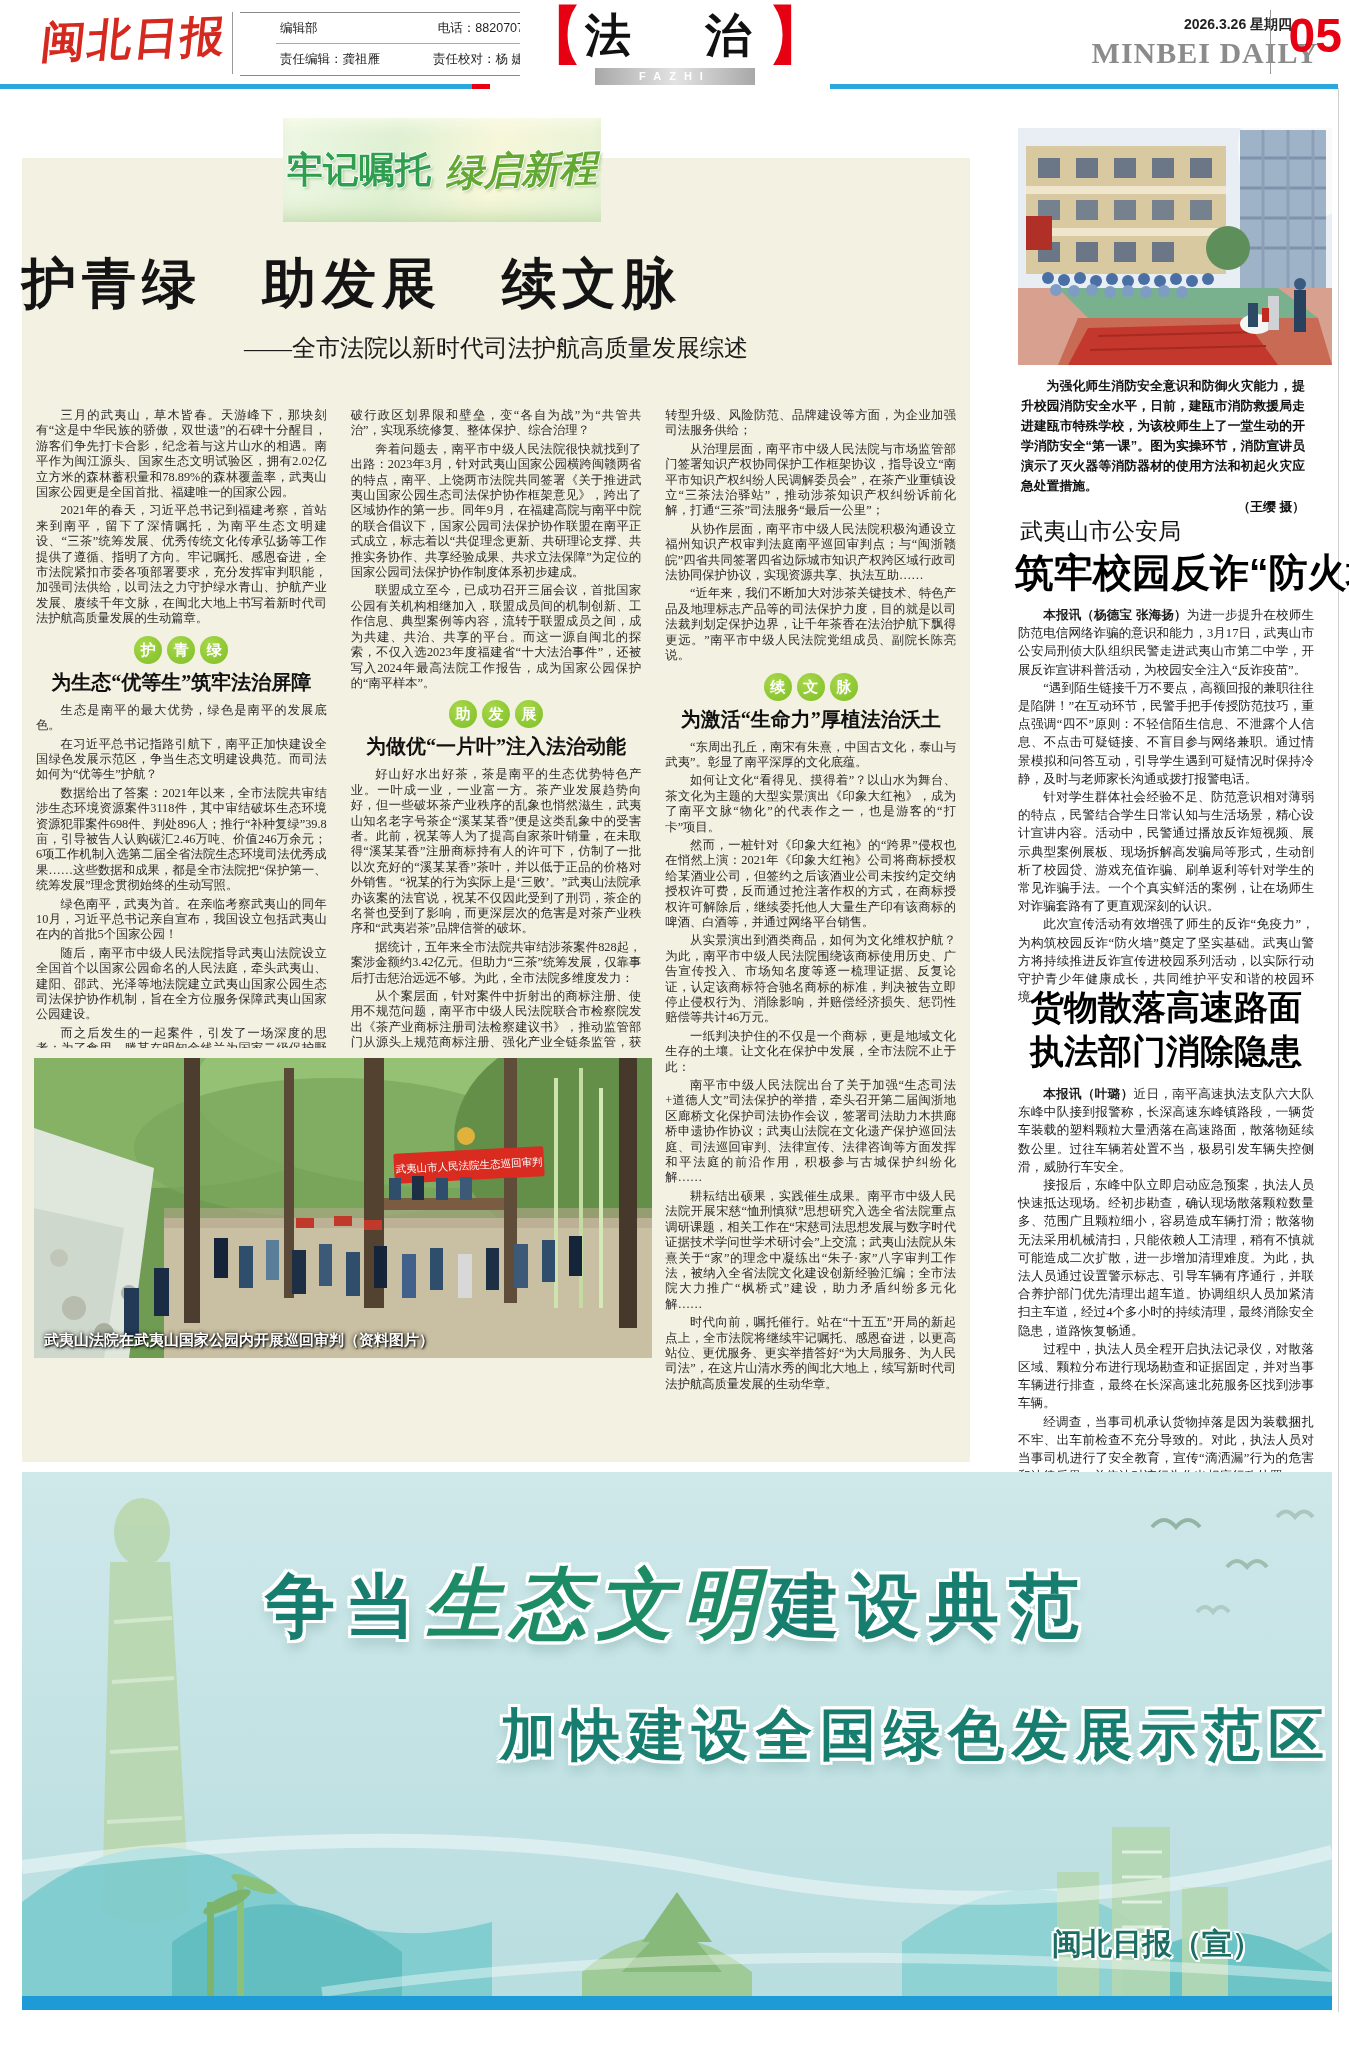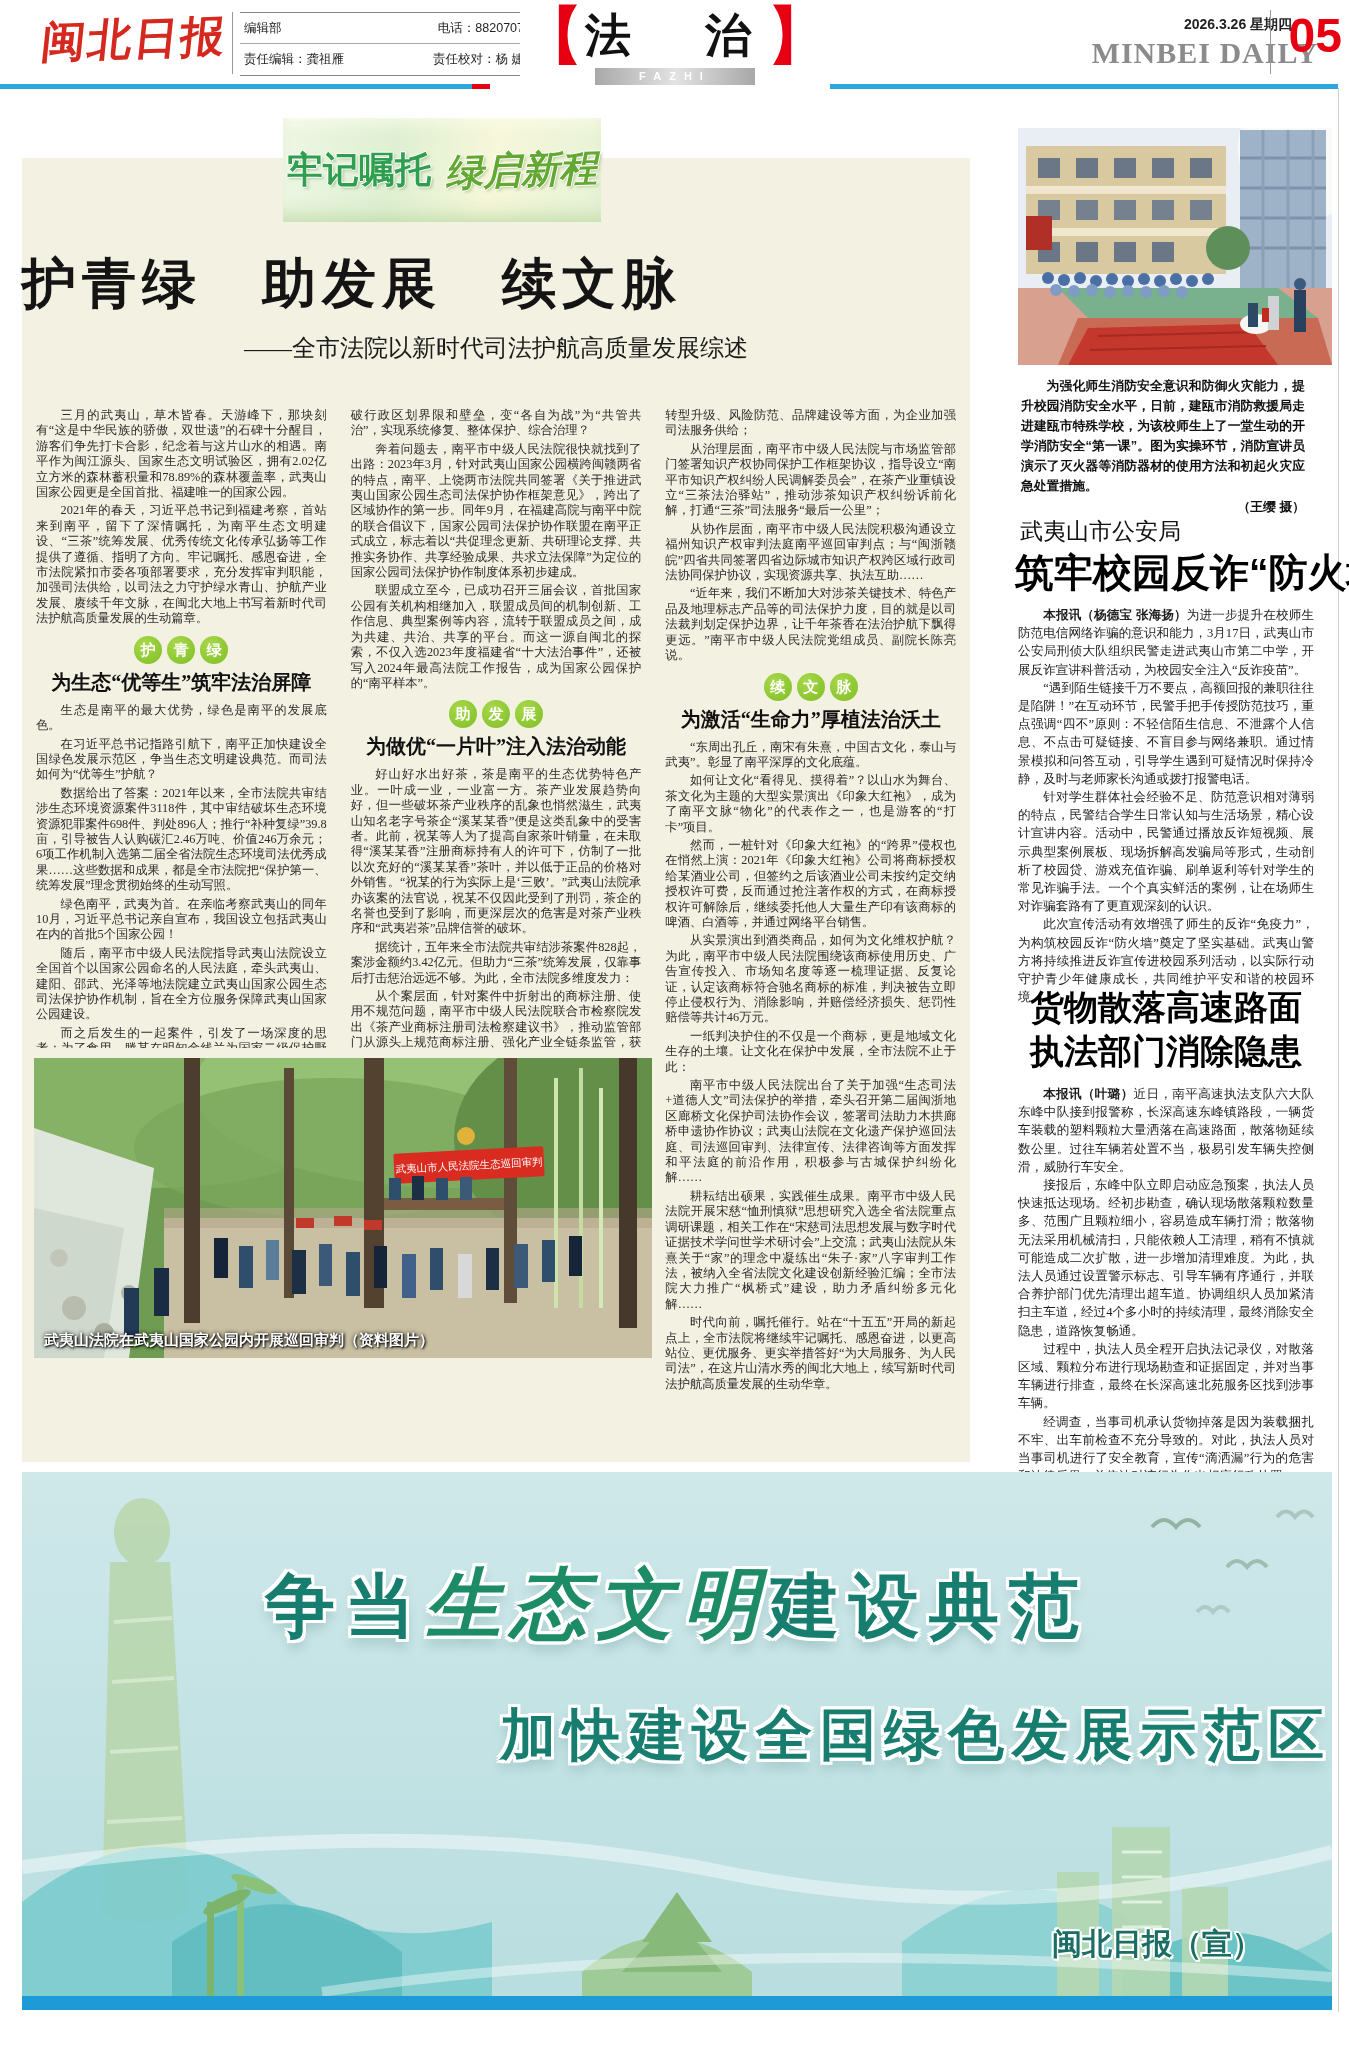--- a/index.html
+++ b/index.html
@@ -4,21 +4,21 @@
 <style>
   html,body{margin:0;padding:0;}
   body{width:1349px;height:2054px;position:relative;background:#fff;overflow:hidden;
        font-family:"Liberation Sans",sans-serif;color:#222;}
   
   .logo{position:absolute;left:42px;top:10px;font-family:"DejaVu Serif",serif;font-weight:900;
         font-size:44px;color:#d5281e;transform:skewX(-8deg) rotate(-2deg);letter-spacing:2px;}
   .vline1{position:absolute;left:232px;top:12px;width:1px;height:62px;background:#999;}
   .editbox{position:absolute;left:240px;top:12px;width:288px;height:62px;
            border-top:1px solid #888;border-bottom:1px solid #888;font-size:12.5px;color:#222;}
-  .editbox .row{height:30px;display:flex;align-items:center;justify-content:space-between;padding:0 4px;}
+  .editbox .row{height:30px;display:flex;align-items:center;justify-content:space-between;padding:0 4px;margin-left:36px;}
   .editbox .row:first-child{border-bottom:1px solid #aaa;}
   .sectionbox{position:absolute;left:520px;top:0px;width:310px;height:100px;background:#fff;
               display:flex;flex-direction:column;align-items:center;z-index:5;}
   .sectionrow{display:flex;align-items:center;justify-content:center;margin-top:4px;}
   .bracket{color:#e60012;font-size:62px;font-weight:900;line-height:64px;font-family:"Liberation Sans",sans-serif;}
   .fazhi-cn{font-family:"Liberation Serif",serif;font-weight:900;font-size:46px;letter-spacing:14px;
             color:#111;margin:0 2px;line-height:60px;}
   .fazhi-bar{width:160px;height:17px;margin-top:0px;background:linear-gradient(90deg,#a8a8a8,#e3e3e3 50%,#a8a8a8);
              color:#fff;font-size:11px;font-weight:bold;letter-spacing:8px;text-align:center;line-height:17px;}
   .dateline{position:absolute;left:1148px;top:16px;width:180px;text-align:center;font-size:14px;

